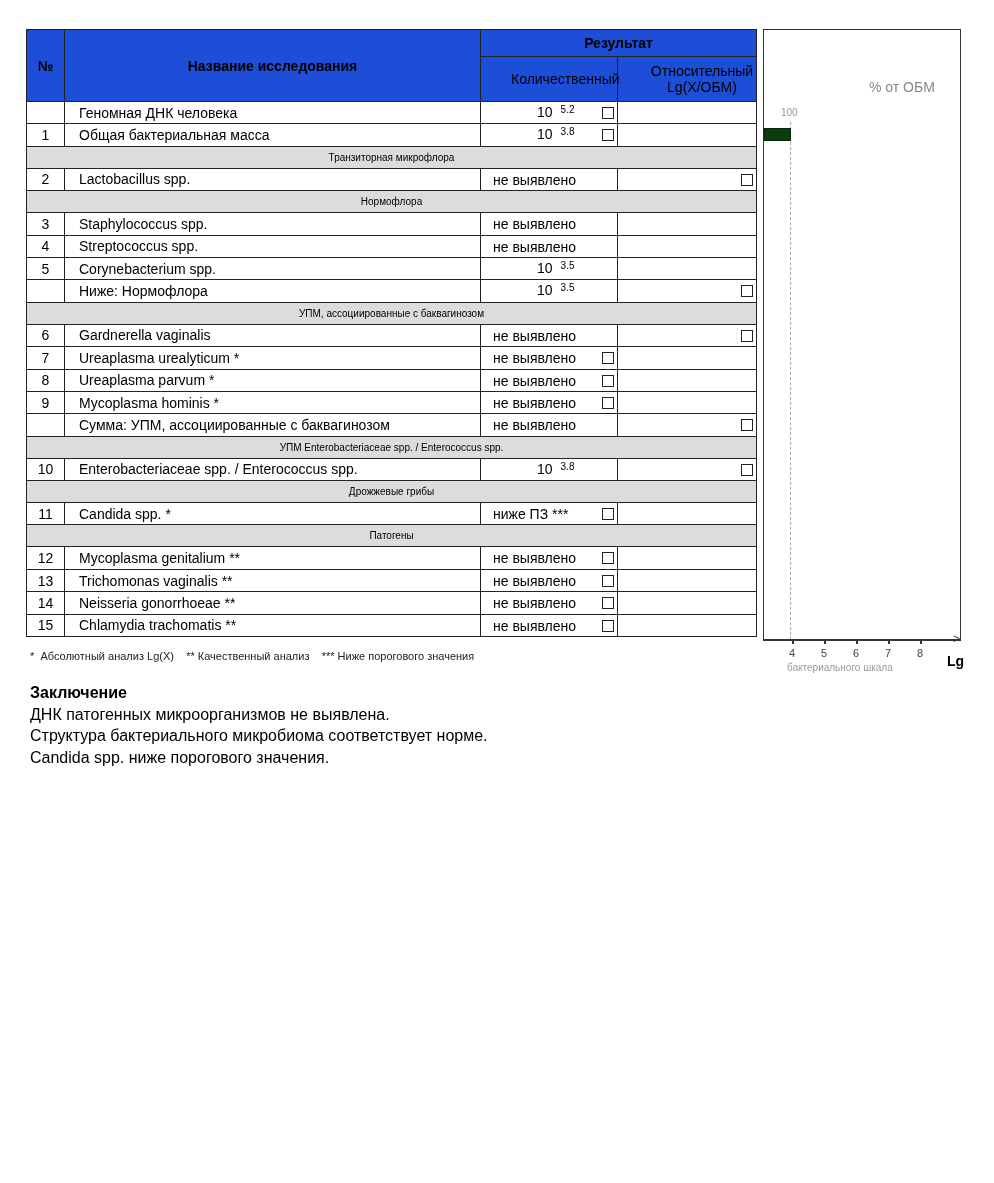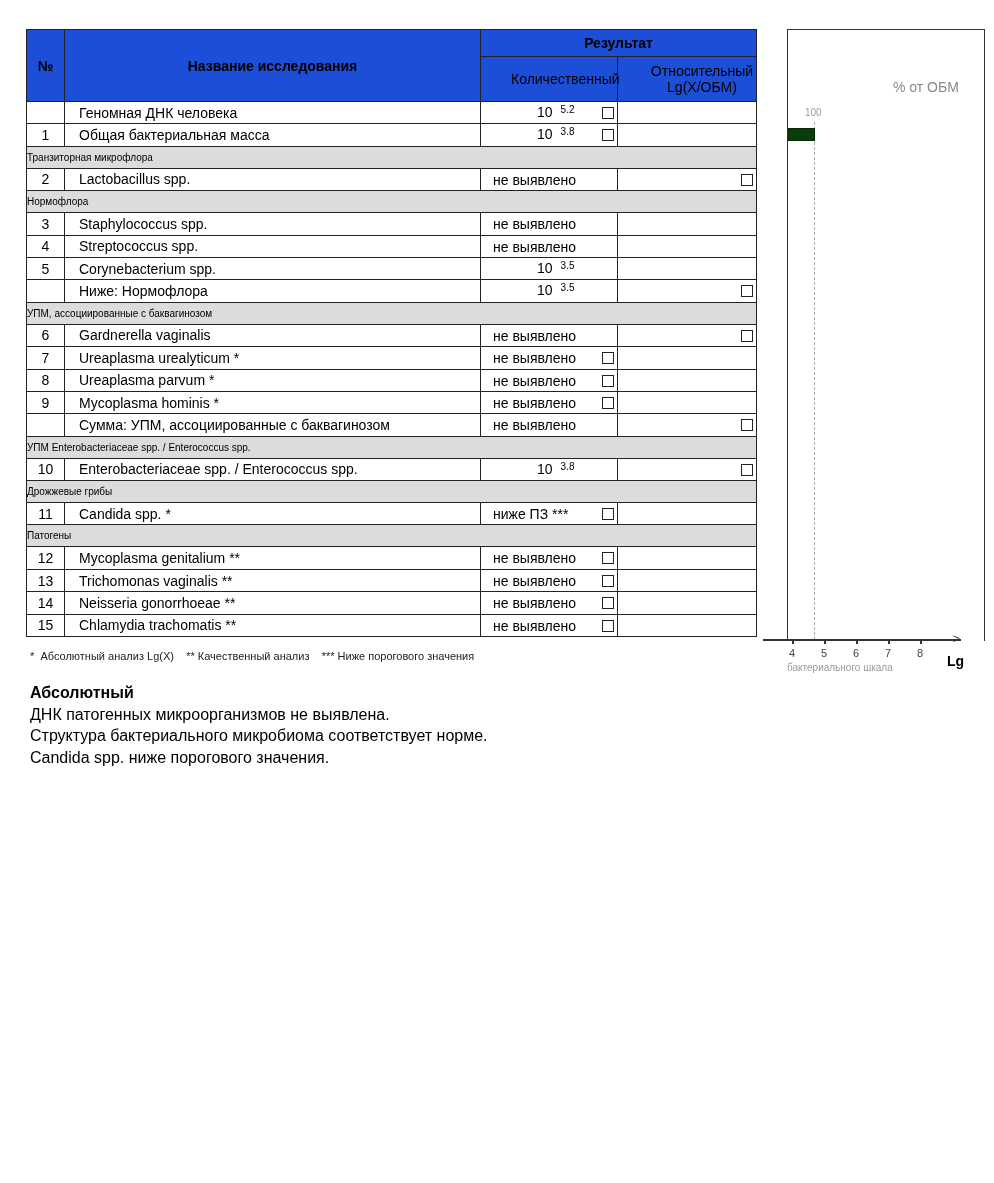--- a/index.html
+++ b/index.html
@@ -18,37 +18,37 @@
     vertical-align: middle;
   }
   .tbl th { background: #1d4ed8; font-weight: bold; }
   .tbl th.sub { font-weight: normal; padding-left: 30px; }
   .c-num { width: 38px; text-align: center; }
   .c-name { width: 416px; text-align: left; padding-left: 14px !important; }
   .c-q { width: 137px; }
   .c-r { width: 139px; }
   .hdr-top { height: 27px !important; }
   .hdr-sub { height: 45px !important; }
-  .sec td { background: #dcdcdc; font-size: 10px; height: 22px; }
+  .sec td { background: #dcdcdc; text-align: center; font-size: 10px; height: 22px; }
   .qcell { position: relative; }
   .qtext { position: absolute; left: 12px; top: 3px; white-space: nowrap; }
   .qpow-wrap { position: absolute; left: 56px; top: 2px; }
   .chk {
     display: inline-block; width: 12px; height: 12px;
     border: 1.5px solid #222; background: #fff;
   }
   .qcell .chk { position: absolute; right: 3px; top: 5px; }
   .rcell { position: relative; }
   .rcell .chk { position: absolute; right: 3px; top: 5px; }
 
   
   .chart {
     position: absolute; left: 763px; top: 29px;
     width: 198px; height: 612px;
-    border: 1.5px solid #333; border-bottom: none; margin-left: 24px;
+    border: 1.5px solid #333; border-bottom: none;
   }
   .chart-title { position: absolute; left: 105px; top: 49px; font-size: 14px; color: #888; }
   .chart-100 { position: absolute; left: 17px; top: 77px; font-size: 10px; color: #999; }
   .chart-bar { position: absolute; left: 0; top: 98px; width: 27px; height: 13px; background: #0b3d0b; border: 1px solid #062806; }
   .chart-dotline {
     position: absolute; left: 26px; top: 92px; height: 518px; width: 0;
     border-left: 1.5px dashed #aaa;
   }
   .axis {
     position: absolute; left: 763px; top: 639px; width: 198px; height: 2px; background: #333;
@@ -295,17 +295,17 @@
     <div class="tick-label" style="left: 885px;">7</div>
     <div class="tick" style="left: 920px;"></div>
     <div class="tick-label" style="left: 917px;">8</div>
   </div>
 <div class="axis-caption">бактериального шкала</div>
 <div class="axis-lg">Lg</div>
 
 <div class="footnote">*  Абсолютный анализ Lg(X)    ** Качественный анализ    *** Ниже порогового значения</div>
 
 <div class="concl">
-  <div class="ttl">Абсолютный</div>
+  <div class="ttl">Заключение</div>
   <div>ДНК патогенных микроорганизмов не выявлена.</div>
   <div>Структура бактериального микробиома соответствует норме.</div>
   <div>Candida spp. ниже порогового значения.</div>
 </div>
 
 </body></html>

